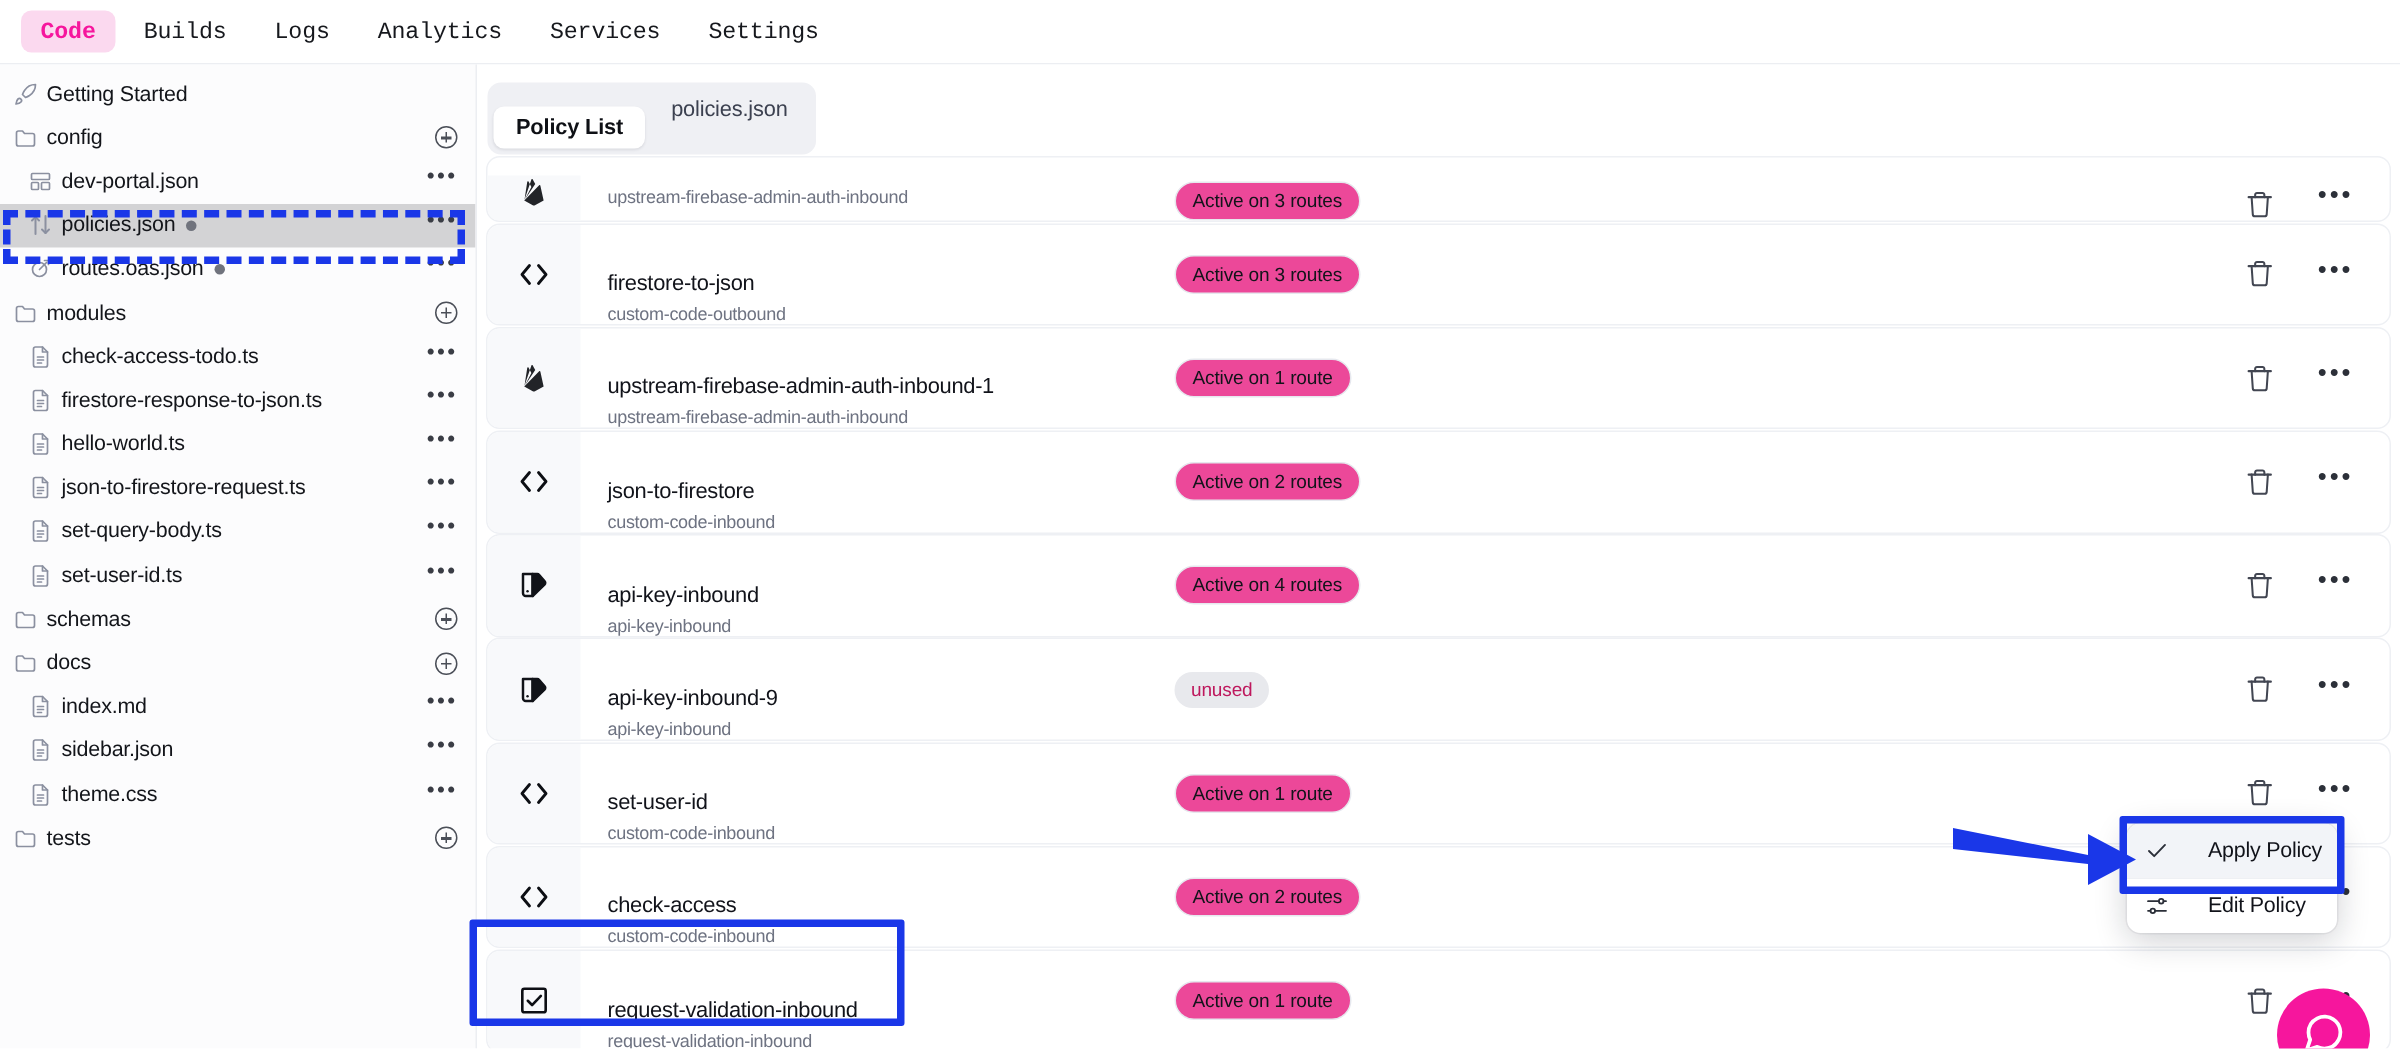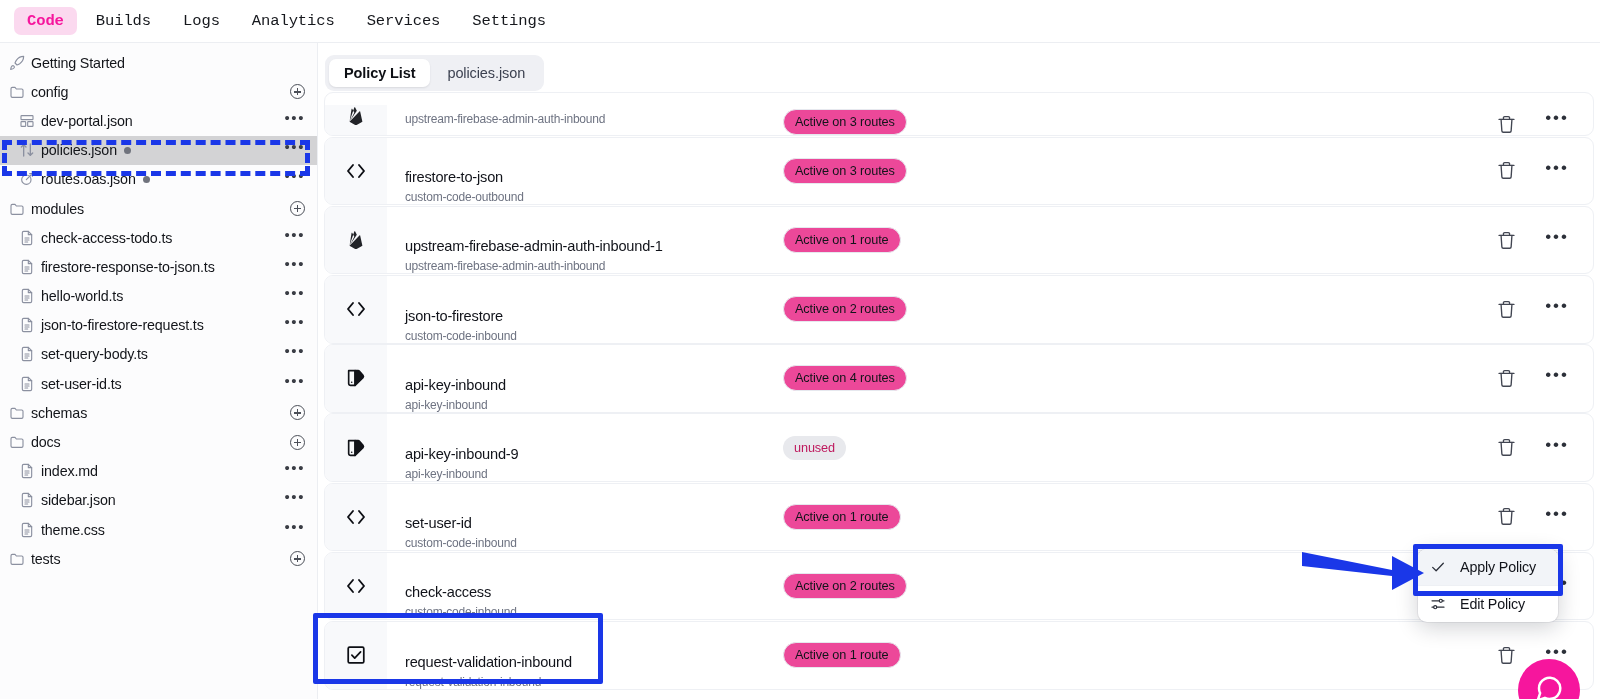--- a/index.html
+++ b/index.html
@@ -113,20 +113,21 @@
     color: #3c4150;
     cursor: pointer;
     letter-spacing: -0.1px;
     white-space: nowrap;
   }
   .seg.active {
     background: #fff;
     color: #0e1015;
     font-weight: 600;
     box-shadow: 0 1px 2px rgba(16,20,40,.10);
+    margin-top: 12px;
   }
 
   .list { padding: 1px 6px 0 6px; }
   .prow {
     height: 68.6px;
     display: flex;
     align-items: stretch;
     background: #fff;
     border: 1px solid #eef0f4;
     border-radius: 9px;
@@ -191,21 +192,21 @@
     position: absolute;
     left: 1418px; top: 549px;
     width: 140px;
     background: #fff;
     border-radius: 9px;
     box-shadow: 0 5px 22px rgba(14,18,36,.20), 0 0 0 1px rgba(14,18,36,.06);
     overflow: hidden;
     z-index: 30;
   }
   .ctxitem {
-    display: flex; align-items: center; gap: 14px;
+    display: flex; align-items: center; gap: 26px;
     padding: 10px 12px;
     font-size: 14.3px;
     color: #11131a;
     letter-spacing: -0.15px;
     cursor: pointer;
     white-space: nowrap;
   }
   .ctxitem.hovered { background: #f2f4f8; }
   .ctxitem + .ctxitem { border-top: 1px solid #eef0f4; }
   .ctxitem .ci { width: 16px; display: flex; align-items: center; color: #2b2f39; }

